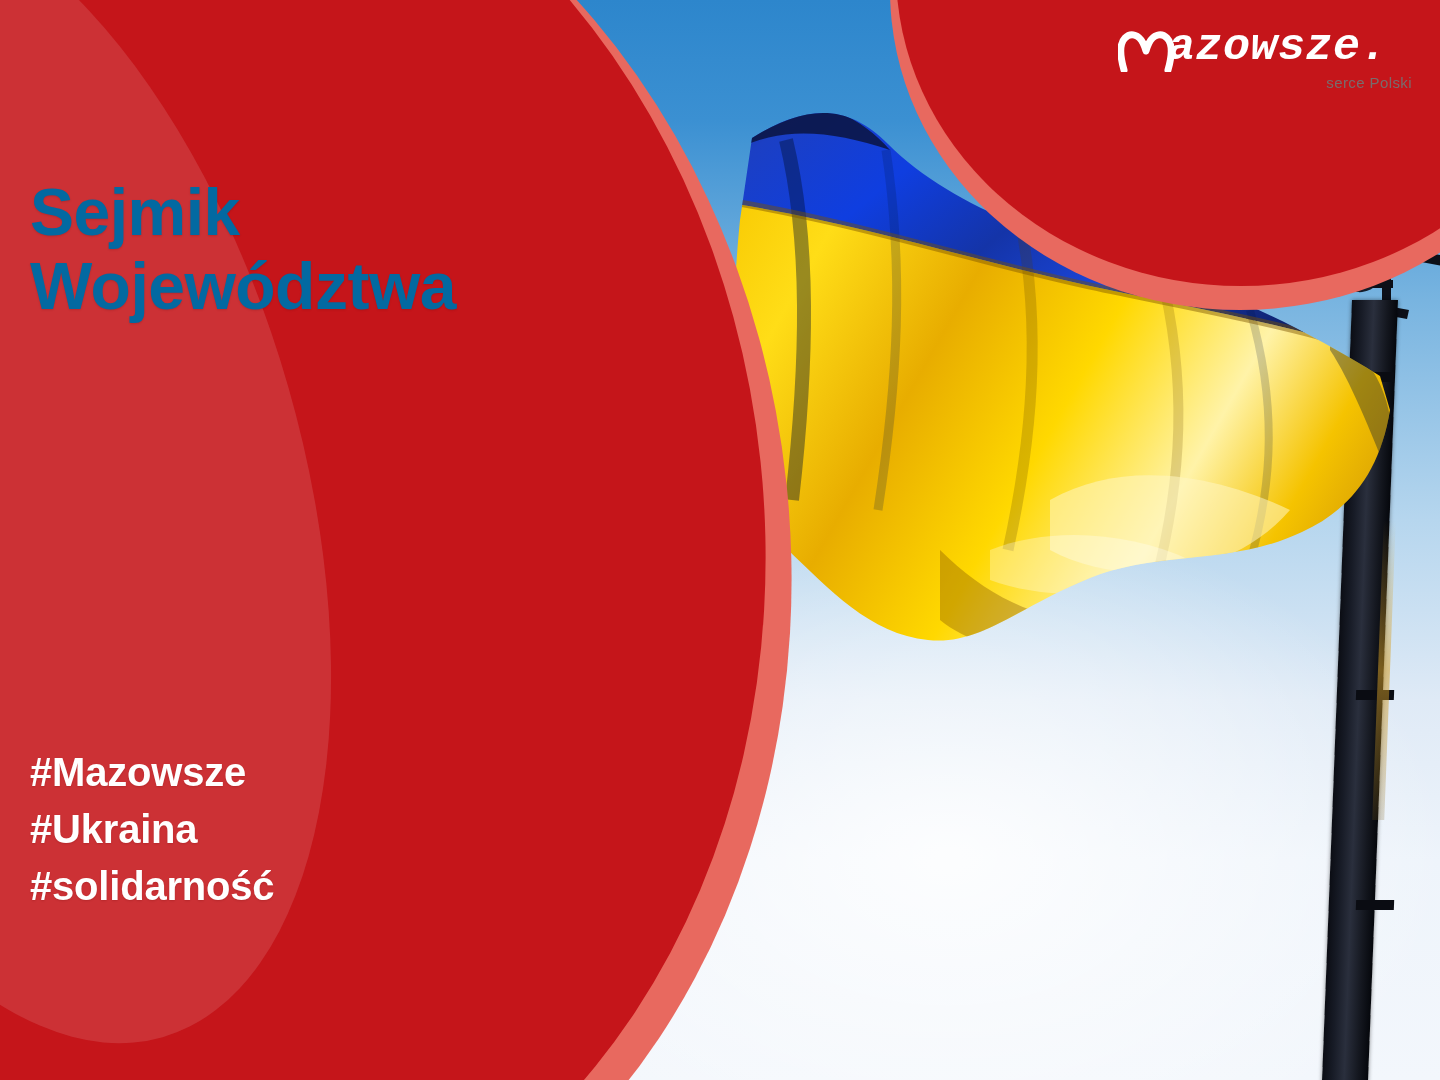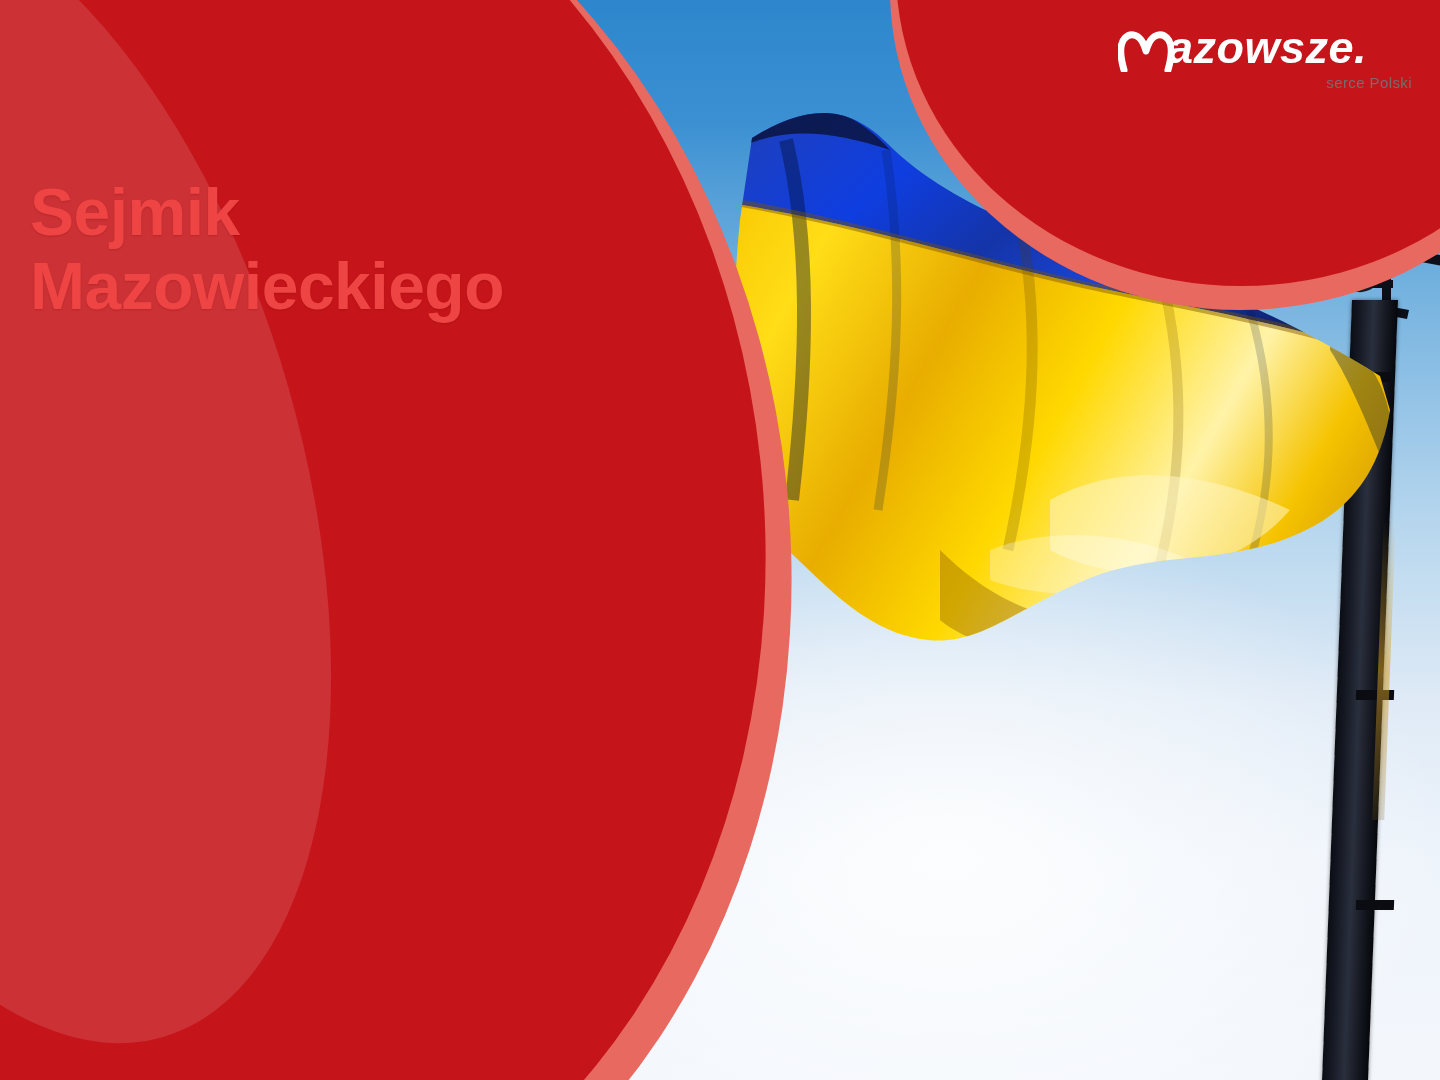--- a/index.html
+++ b/index.html
@@ -80,21 +80,21 @@
   }
   .blob-tr{
     position:absolute;left:896px;top:-344px;width:690px;height:630px;
     border-radius:50%;
     background:#c5151a;
   }
 
   
   .headline{
     position:absolute;left:30px;top:176px;width:600px;
-    color:#ef4444;
+    color:#0369a1;
     font-weight:700;
     font-size:66px;
     line-height:1.12;
     letter-spacing:-0.5px;
     text-shadow:0 1px 2px rgba(90,0,0,.18);
   }
   .tags{
     position:absolute;left:30px;top:744px;
     color:#ffffff;
     font-weight:700;
@@ -107,21 +107,21 @@
 
   
   .logo{position:absolute;left:1118px;top:22px;width:300px;height:78px;}
   .logo-word{
     position:absolute;left:50px;top:0;
     color:#ffffff;
     font-size:45px;
     font-weight:700;
     font-style:italic;
     letter-spacing:0.5px;
-    font-family:Liberation Sans, sans-serif;
+    font-family:Liberation Mono, monospace;
   }
   .logo-heart{position:absolute;left:0px;top:8px;width:56px;height:42px;}
   .logo-tag{
     position:absolute;right:6px;top:52px;
     color:#737373;
     font-size:15px;
     font-weight:400;
     letter-spacing:0.4px;
     opacity:.93;
   }
@@ -229,23 +229,28 @@
   <div class="blob-tr"></div>
 
   <div class="blob-left-rim"></div>
   <div class="blob-left"></div>
   <div class="blob-left-fill"></div>
   <div class="blob-left-sheen"></div>
   <div class="blob-left-sheen2"></div>
 
   <div class="headline">
     <div>Sejmik</div>
-    <div>Mazowieckiego</div>
-  </div>
-
+    <div>Województwa</div>
+  </div>
+
+  <div class="tags">
+    <div>#Mazowsze</div>
+    <div>#Ukraina</div>
+    <div>#solidarność</div>
+  </div>
 
   <div class="logo">
     <svg class="logo-heart" viewBox="0 0 56 42">
       <path d="M6 40 C 2 26, 1 14, 7 8 C 13 2, 21 5, 25 13 C 27 17, 27.5 19, 28 21
                C 28.5 19, 29 17, 31 13 C 35 5, 43 2, 49 8 C 55 14, 54 26, 50 40" fill="none" stroke="#ffffff" stroke-width="7" stroke-linecap="round" stroke-linejoin="round"></path>
       <path d="M28 21 C 26 25, 22 29, 17 31 C 22 33, 26 36, 28 40 C 30 36, 34 33, 39 31 C 34 29, 30 25, 28 21 Z" fill="#c5151a" opacity="0"></path>
     </svg>
     <div class="logo-word">azowsze.</div>
     <div class="logo-tag">serce Polski</div>
   </div>

